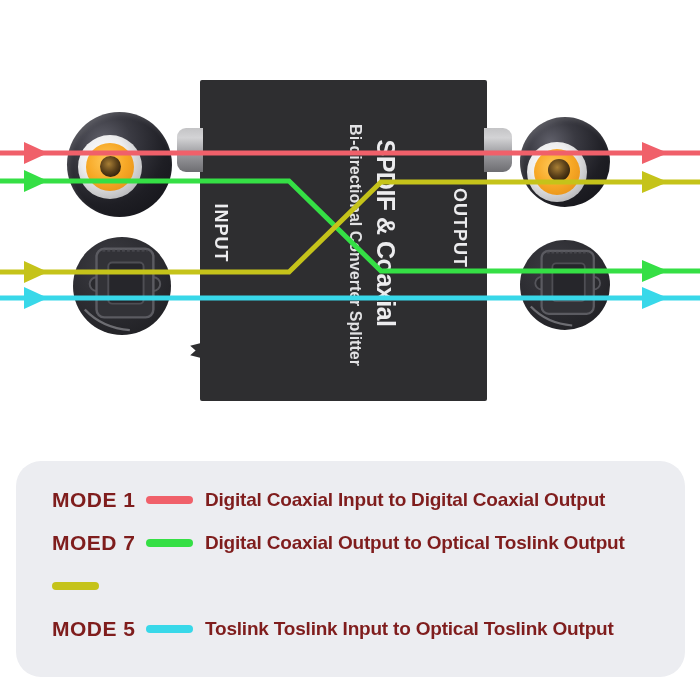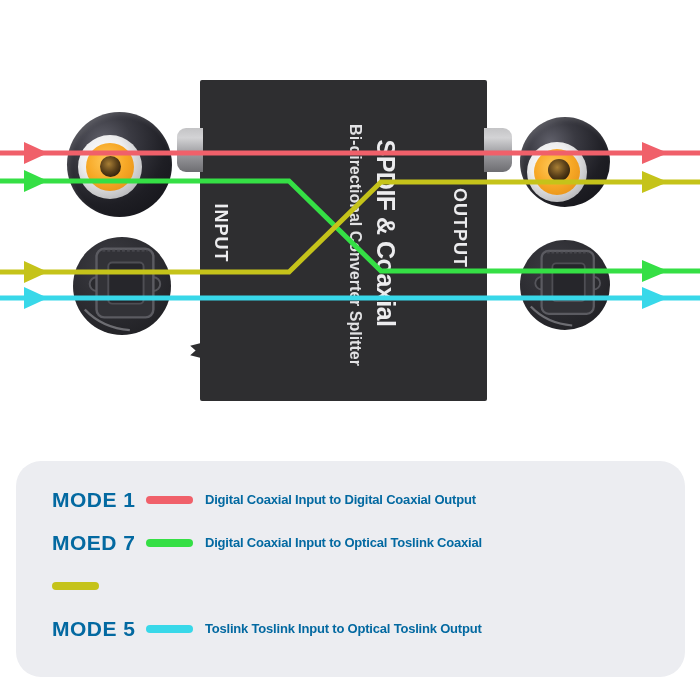--- a/index.html
+++ b/index.html
@@ -57,21 +57,21 @@
 
   
   .legend {
     position:absolute; left:16px; top:461px; width:669px; height:216px;
     border-radius:26px; box-sizing:border-box; padding-top:17px;
     display:flex; flex-direction:column;
   }
   .legend-row { height:43px; display:flex; align-items:center; padding-left:36px; }
   .mode-label { width:94px; font-size:21px; font-weight:bold; letter-spacing:0.5px; }
   .swatch { width:47px; height:8px; border-radius:4px; margin-right:12px; flex:none; }
-  .mode-desc { font-size:13px; font-weight:bold; letter-spacing:-0.2px; white-space:nowrap; }
+  .mode-desc { font-size:19px; font-weight:bold; letter-spacing:-0.2px; white-space:nowrap; }
 </style>
 </head>
 <body>
 
 <div class="stage">
 
   <div class="device-box" style="background-color: rgb(46, 46, 48);"></div>
   <div class="vtext title1">SPDIF &amp; Coaxial</div>
   <div class="vtext title2">Bi-directional Converter Splitter</div>
   <div class="vtext input-label">INPUT</div>
@@ -132,30 +132,30 @@
     <polygon points="24,170 48,181 24,192" style="fill: rgb(53, 223, 69);"></polygon>
     <polygon points="24,261 48,272 24,283" style="fill: rgb(197, 195, 26);"></polygon>
     <polygon points="24,287 48,298 24,309" style="fill: rgb(56, 216, 233);"></polygon>
 
     <polygon points="642,142 668,153 642,164" style="fill: rgb(240, 96, 106);"></polygon>
     <polygon points="642,171 668,182 642,193" style="fill: rgb(197, 195, 26);"></polygon>
     <polygon points="642,260 668,271 642,282" style="fill: rgb(53, 223, 69);"></polygon>
     <polygon points="642,287 668,298 642,309" style="fill: rgb(56, 216, 233);"></polygon>
   </svg>
 
-  <div class="legend" style="background-color: rgb(236, 237, 241); color: #0369a1; border-radius: 25px;">
+  <div class="legend" style="background-color: rgb(236, 237, 241); color: #7f1d1d; border-radius: 25px;">
     <div class="legend-row">
       <span class="mode-label">MODE 1</span>
       <span class="swatch" style="background-color: rgb(240, 96, 106);"></span>
       <span class="mode-desc">Digital Coaxial Input to Digital Coaxial Output</span>
     </div>
     <div class="legend-row">
       <span class="mode-label">MOED 7</span>
       <span class="swatch" style="background-color: rgb(53, 223, 69);"></span>
-      <span class="mode-desc">Digital Coaxial Input to Optical Toslink Coaxial</span>
+      <span class="mode-desc">Digital Coaxial Output to Optical Toslink Output</span>
     </div>
     <div class="legend-row">
       <span class="swatch" style="background-color: rgb(197, 195, 26);"></span>
     </div>
     <div class="legend-row">
       <span class="mode-label">MODE 5</span>
       <span class="swatch" style="background-color: rgb(56, 216, 233);"></span>
       <span class="mode-desc">Toslink Toslink Input to Optical Toslink Output</span>
     </div>
   </div>

